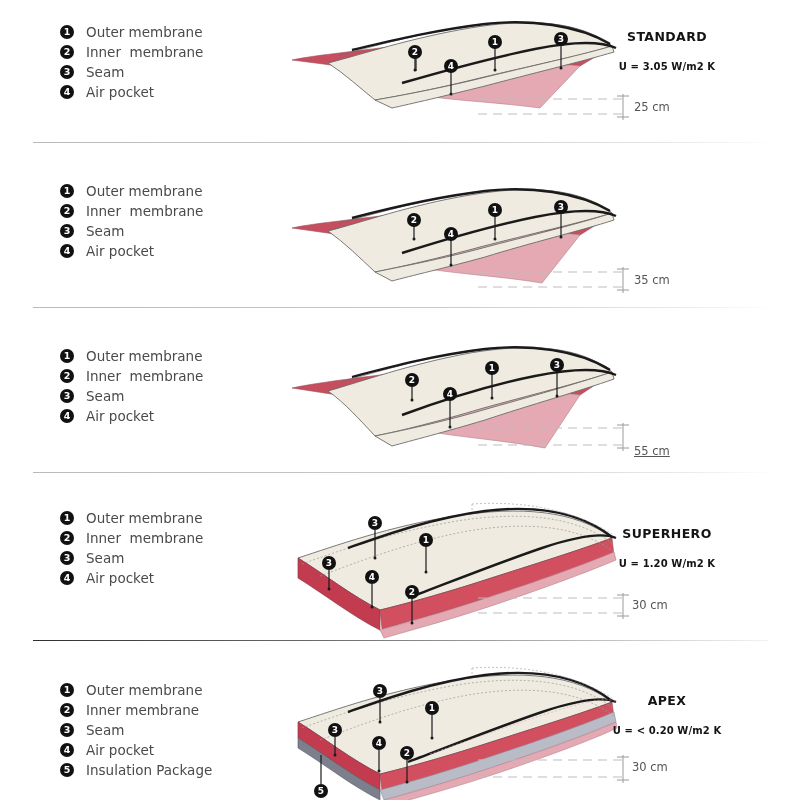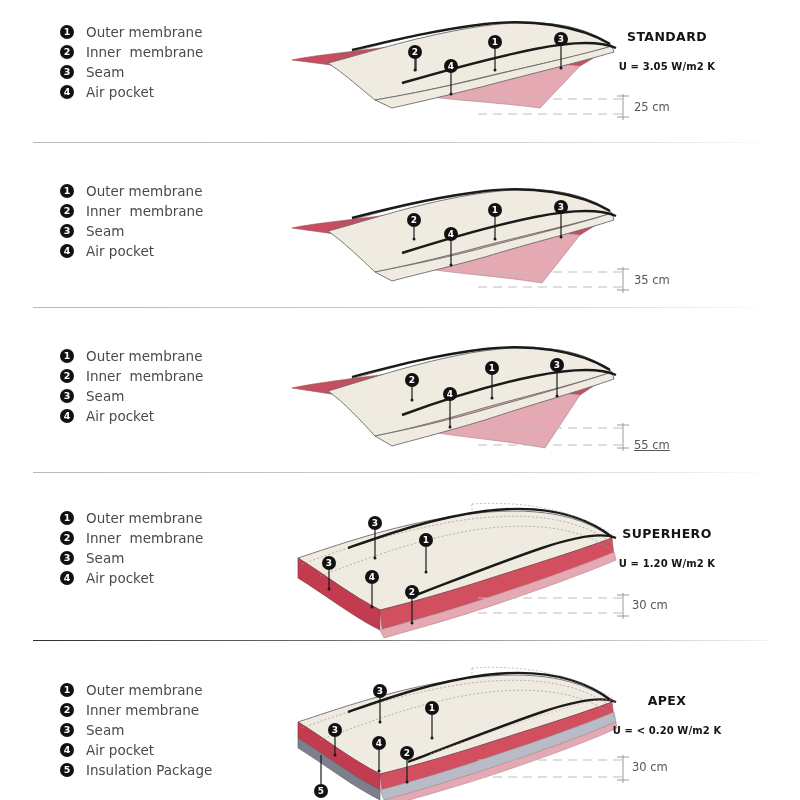--- a/index.html
+++ b/index.html
@@ -321,21 +321,21 @@
       </svg>
     </div>
 
     <svg class="illus" style="left:478px;top:113px;" width="170" height="32">
       <line class="dash" x1="0" y1="7" x2="148" y2="7"></line>
       <line class="dash" x1="0" y1="24" x2="148" y2="24"></line>
       <line class="dimtick" x1="145" y1="2" x2="145" y2="30"></line>
       <line class="dimtick" x1="139" y1="4" x2="151" y2="4"></line>
       <line class="dimtick" x1="139" y1="27" x2="151" y2="27"></line>
     </svg>
-    <div class="dim-label" style="left:634px;top:130px;text-decoration:underline;">55 cm</div>
+    <div class="dim-label" style="left:634px;top:136px;text-decoration:underline;">55 cm</div>
 
 
     <div class="divider" style="top:164px;"></div>
   </div>
 
   <div class="row" style="top:473px;height:168px;">
     <div class="legend" style="top:35px;">
       <div class="legend-item">
         <span class="badge">1</span>
         <span class="legend-text">Outer membrane</span>

